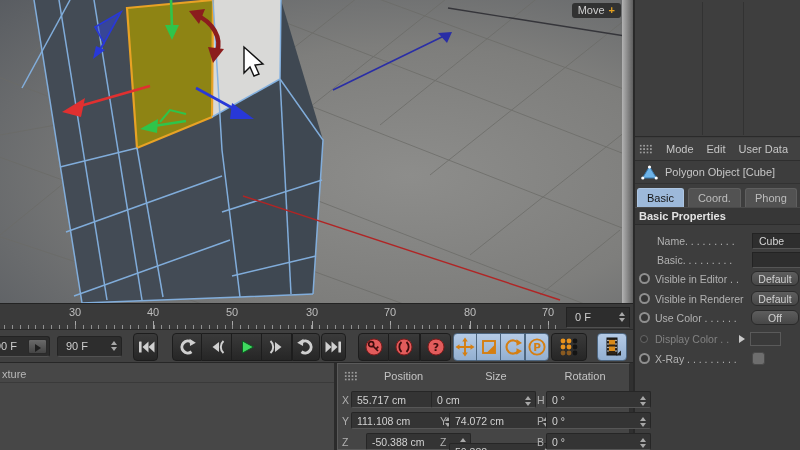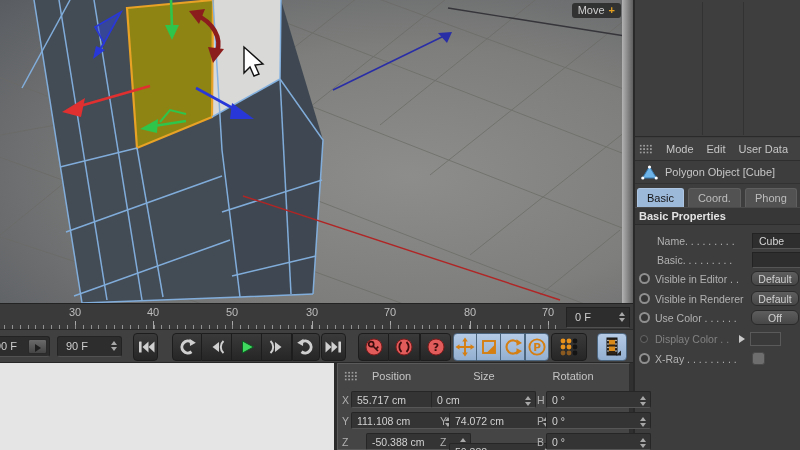--- a/index.html
+++ b/index.html
@@ -87,21 +87,21 @@
   .minibtn i{position:absolute;left:6px;top:3.5px;width:0;height:0;border-top:4px solid transparent;
       border-bottom:4px solid transparent;border-left:6px solid #1e1e1e;}
 
   
   #texture-panel{left:0;top:363px;width:334px;height:87px;background:#474747;}
   #texture-panel .hdr{position:absolute;left:0;top:3px;width:100%;height:17px;border-bottom:1px solid #3a3a3a;
       font-size:11px;color:#b8b8b8;padding:2px 0 0 2px;}
   #bdivider{left:334px;top:363px;width:3px;height:87px;background:#2b2b2b;}
   #coords-panel{left:337px;top:363px;width:293px;height:87px;background:#454545;border:1px solid #5a5a5a;border-right-color:#2e2e2e;}
   #coords-hdr{left:2px;top:3px;width:288px;height:18px;display:flex;align-items:center;font-size:11px;color:#c4c4c4;}
-  #coords-hdr .h1{margin-left:8px;}
+  #coords-hdr .h1{margin-left:20px;}
   #coords-hdr .h2{margin-left:62px;}
   #coords-hdr .h3{margin-left:58px;}
   .clabel{position:absolute;font-size:10.5px;color:#b0b0b0;}
   .cfield{position:absolute;width:105px;height:17px;background:#343434;border:1px solid #262626;
       border-bottom-color:#565656;border-radius:2px;font-size:10.5px;color:#d2d2d2;padding:2px 0 0 5px;}
   svg text{font-family:"DejaVu Sans","Liberation Sans",sans-serif;}
 </style>
 </head>
 <body>
 
@@ -433,20 +433,23 @@
           <circle cx="6" cy="14" r="0.8" fill="#ddd"></circle>
         <circle cx="14" cy="3.5" r="0.8" fill="#ddd"></circle>
           <circle cx="14" cy="7" r="0.8" fill="#ddd"></circle>
           <circle cx="14" cy="10.5" r="0.8" fill="#ddd"></circle>
           <circle cx="14" cy="14" r="0.8" fill="#ddd"></circle>
         <polygon points="14,18.5 19,18.5 19,13.5" fill="#222"></polygon>
       </svg>
     </div>
   </div>
 
+  <div id="texture-panel" class="abs">
+    <div class="hdr">xture</div>
+  </div>
   <div id="bdivider" class="abs"></div>
 
   <div id="coords-panel" class="abs">
     <div id="coords-hdr" class="abs">
       <span class="grip"></span>
       <span class="h1">Position</span>
       <span class="h2">Size</span>
       <span class="h3">Rotation</span>
     </div>
 

